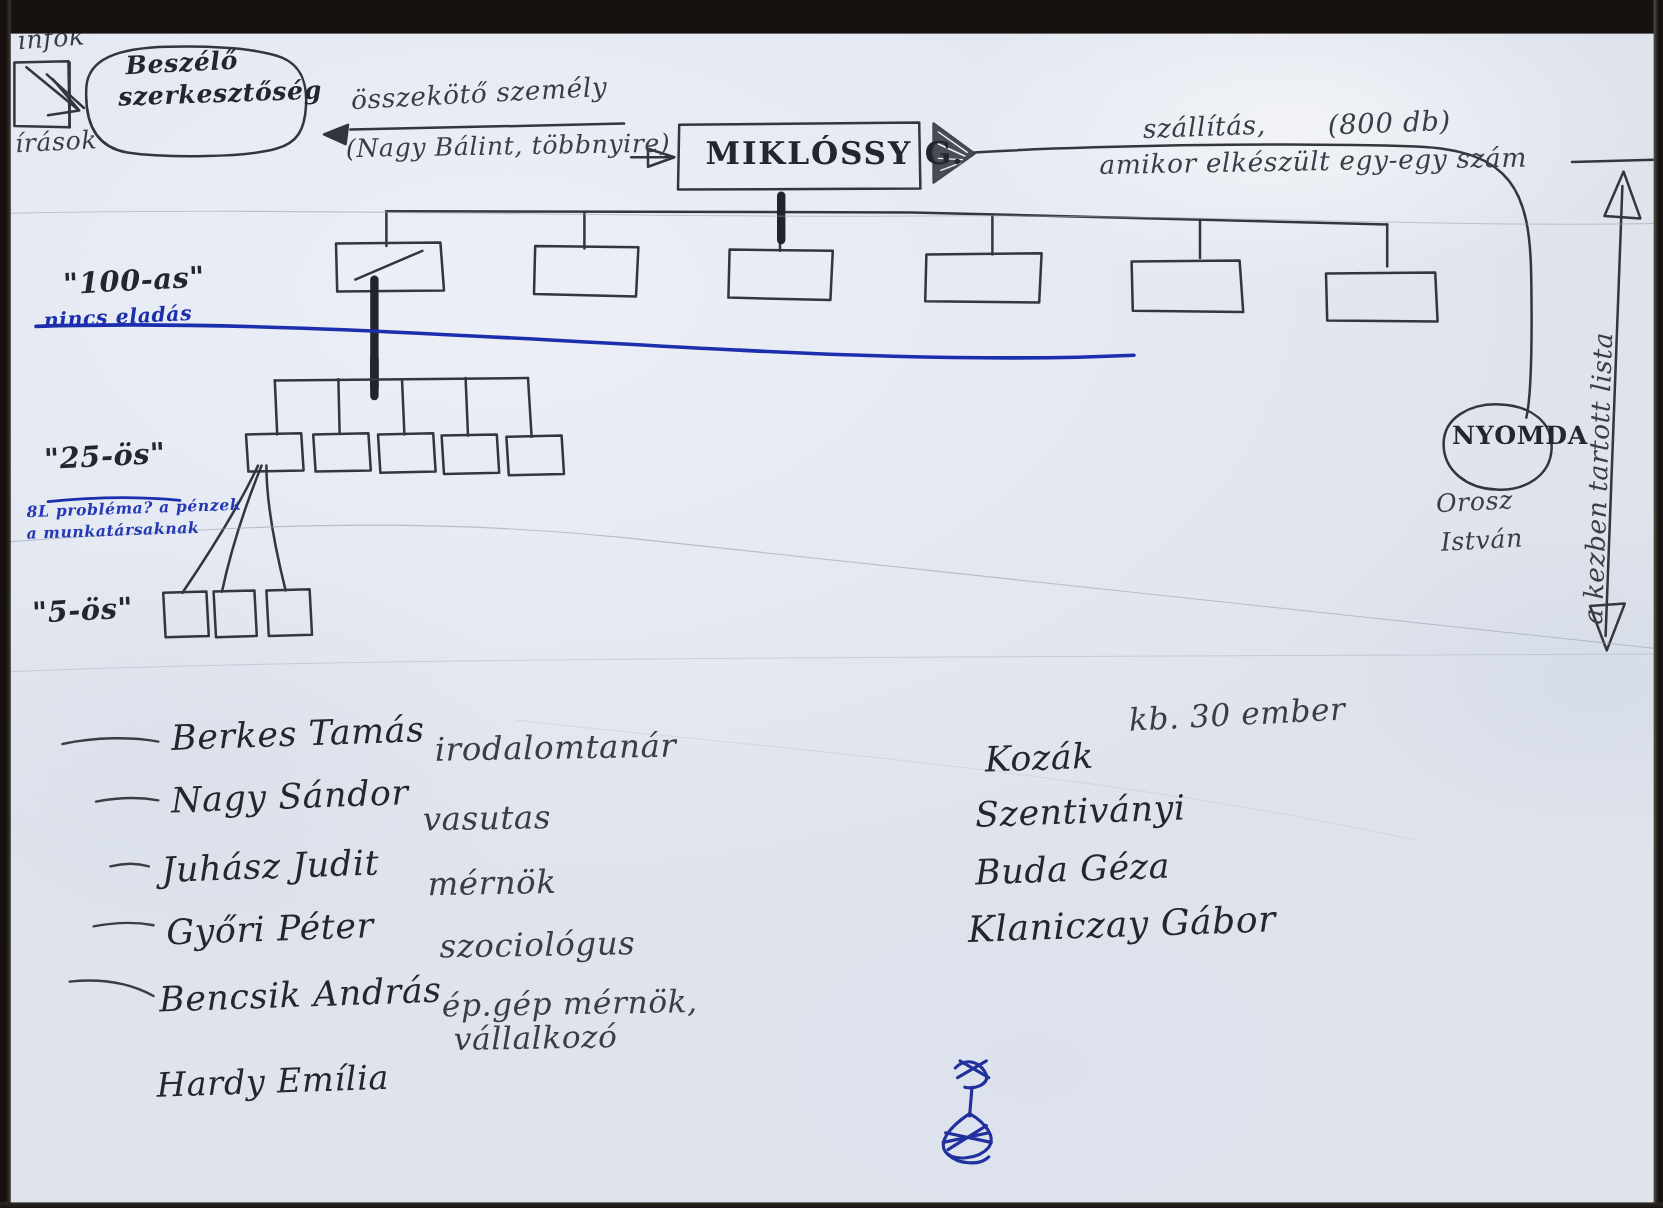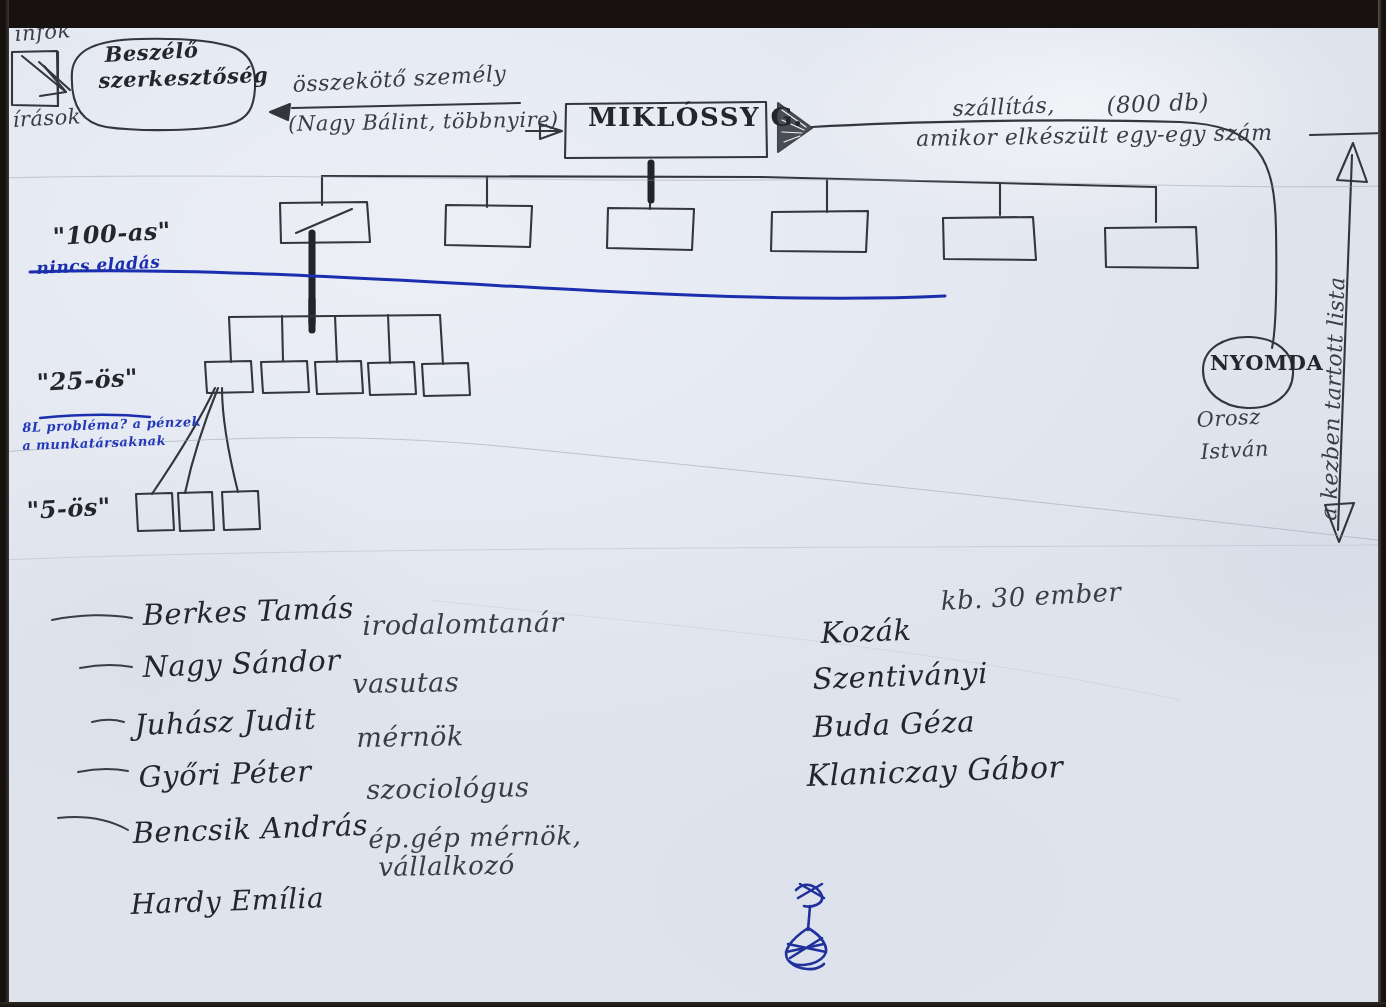--- a/index.html
+++ b/index.html
@@ -188,21 +188,21 @@
 
   <div class="hw pencil" style="left:14px; top:22px; font-size:21px; transform:rotate(-4deg);">infók</div>
   <div class="hw pencil" style="left:12px; top:108px; font-size:21px; transform:rotate(-3deg);">írások</div>
 
   <div class="hw dark" style="left:104px; top:42px; font-size:21px; font-weight:600; transform:rotate(-3deg);">Beszélő</div>
   <div class="hw dark" style="left:98px; top:68px; font-size:21px; font-weight:600; transform:rotate(-2deg);">szerkesztőség</div>
 
   <div class="hw pencil" style="left:292px; top:72px; font-size:22px; transform:rotate(-3deg);">összekötő személy</div>
   <div class="hw pencil" style="left:288px; top:112px; font-size:21px; transform:rotate(-1deg);">(Nagy Bálint, többnyire)</div>
 
-  <div class="hw dark" style="left:588px; top:102px; font-size:26px; font-style:normal; font-weight:600; letter-spacing:1.5px;">MIKLÓSSY G.</div>
+  <div class="hw dark" style="left:588px; top:114px; font-size:26px; font-style:normal; font-weight:600; letter-spacing:1.5px;">MIKLÓSSY G.</div>
 
   <div class="hw pencil" style="left:952px; top:96px; font-size:22px; transform:rotate(-2deg);">szállítás,</div>
   <div class="hw pencil" style="left:1106px; top:92px; font-size:23px; transform:rotate(-2deg);">(800 db)</div>
   <div class="hw pencil" style="left:916px; top:126px; font-size:22px; transform:rotate(-1deg);">amikor elkészült egy-egy szám</div>
 
   <div class="hw dark" style="left:1210px; top:350px; font-size:21px; font-style:normal; font-weight:700; letter-spacing:0.5px;">NYOMDA</div>
   <div class="hw pencil" style="left:1196px; top:408px; font-size:21px; transform:rotate(-3deg);">Orosz</div>
   <div class="hw pencil" style="left:1200px; top:440px; font-size:21px; transform:rotate(-3deg);">István</div>
 
   <div class="hw pencil" style="left:1316px; top:520px; font-size:22px; transform:rotate(-88deg); transform-origin:left top;">a kezben tartott lista</div>

